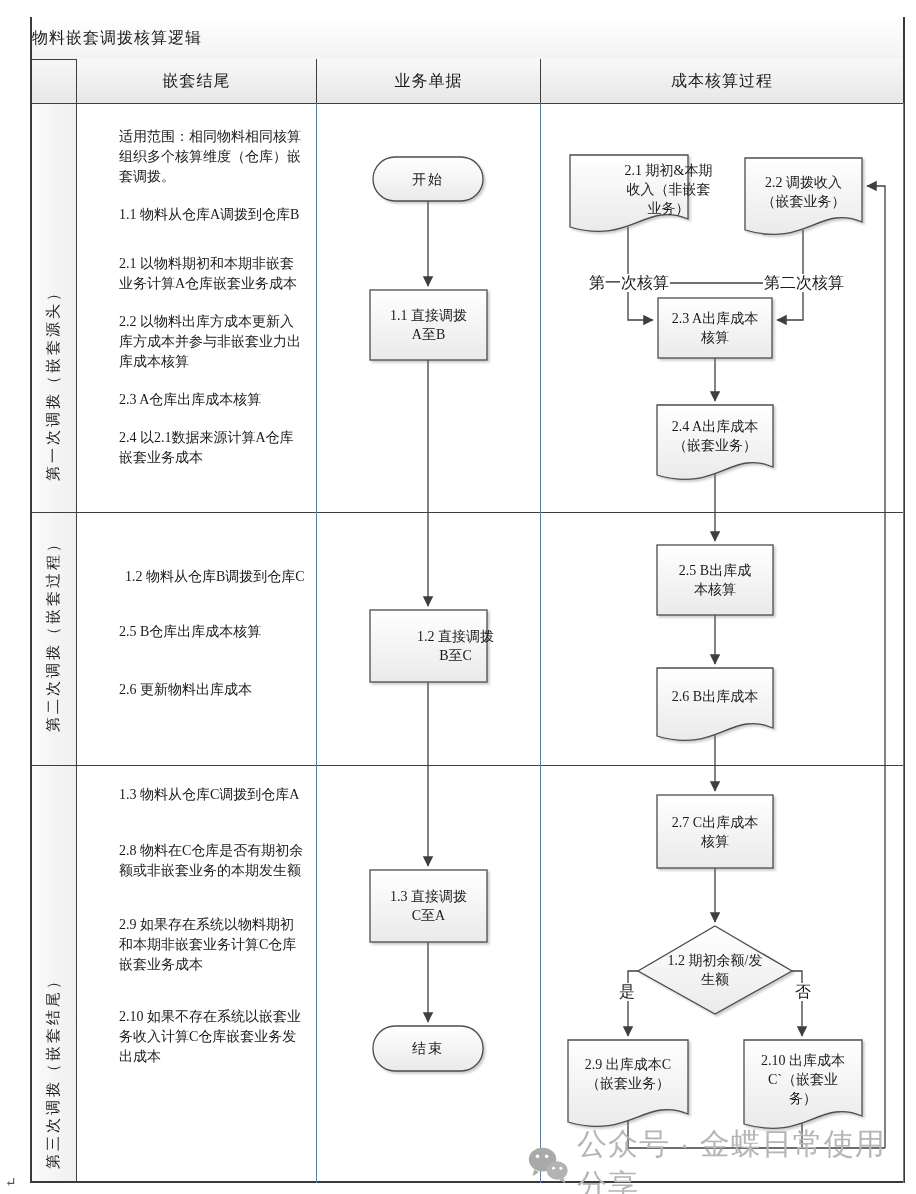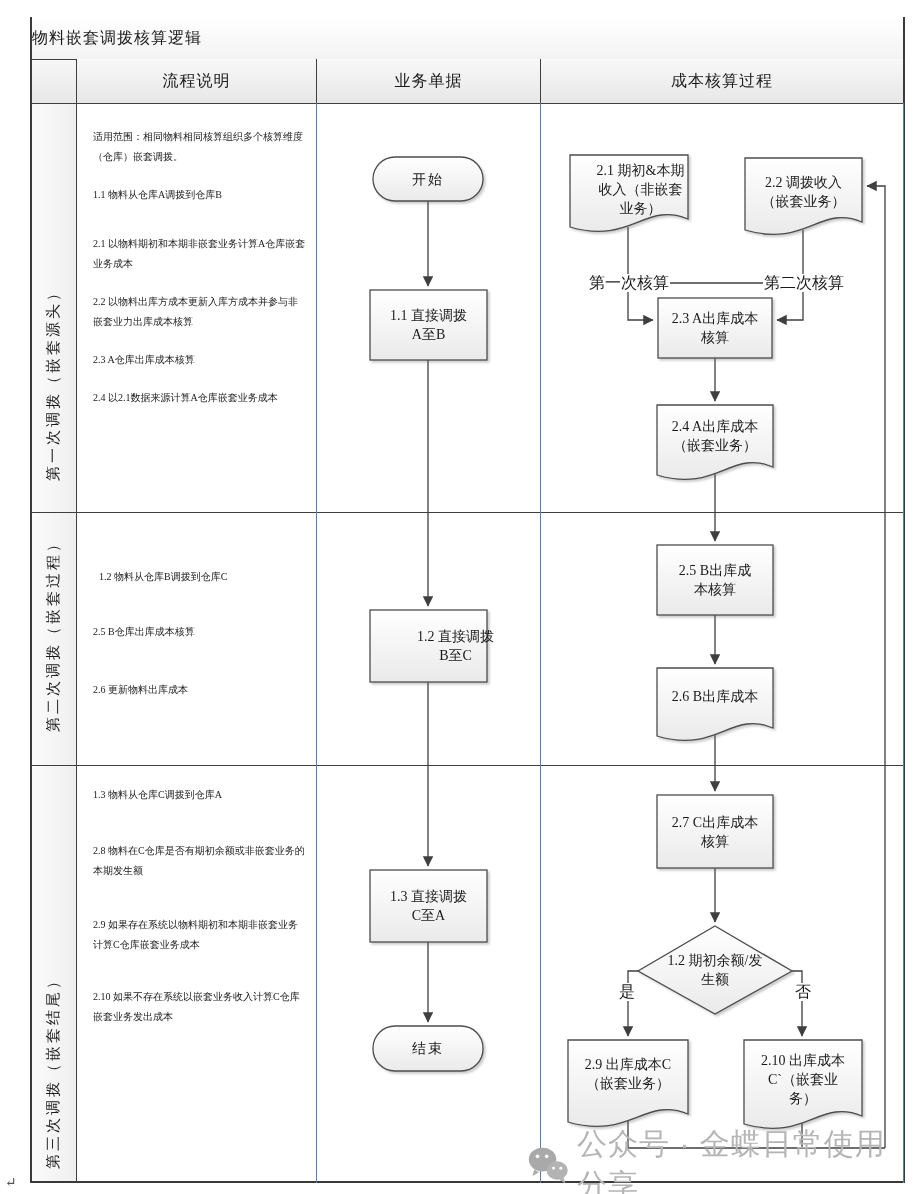--- a/index.html
+++ b/index.html
@@ -9,21 +9,21 @@
   .fill{position:absolute;}
   .hline{position:absolute;height:1px;background:#3f3f3f;}
   .vline{position:absolute;width:1px;background:#3f3f3f;}
   .vline.blue{background:#5b7fa6;}
   .outer{position:absolute;left:30px;top:17px;width:875px;height:1166px;border:2px solid #3a3a3a;box-sizing:border-box;}
   .titlebar{position:absolute;left:32px;top:17px;width:871px;height:42px;display:flex;align-items:center;padding-left:0;box-sizing:border-box;font-size:16px;letter-spacing:1px;background:linear-gradient(#ffffff,#f3f3f3);}
   .hcell{position:absolute;top:59px;height:44px;display:flex;align-items:center;justify-content:center;font-size:16px;letter-spacing:1px;background:linear-gradient(#f8f8f8,#e7e7e7);box-sizing:border-box;}
   .lanecol{position:absolute;left:32px;width:44px;background:linear-gradient(90deg,#fbfbfb,#efefef);}
   .vlabel{position:absolute;display:flex;align-items:center;justify-content:center;transform:rotate(-90deg);font-size:15px;letter-spacing:3px;white-space:nowrap;height:44px;}
   
-  .notes{position:absolute;left:76px;width:240px;box-sizing:border-box;font-size:10px;line-height:20px;}
+  .notes{position:absolute;left:76px;width:240px;box-sizing:border-box;font-size:14px;line-height:20px;padding-left:26px;}
   .notes p{margin:0;padding:0 10px 0 17px;}
   
   .node-text{position:absolute;display:flex;align-items:center;justify-content:center;text-align:center;font-size:14px;line-height:19px;white-space:pre-line;}
   .edge-label{position:absolute;background:#fff;font-size:16px;line-height:18px;text-align:center;}
   .shadow{filter:drop-shadow(2.5px 2.5px 1.2px rgba(110,110,110,0.35));}
   .conn{stroke:#3f3f3f;stroke-width:1.3;fill:none;}
   .shape{stroke:#4d4d4d;stroke-width:1.3;fill:url(#gshape);}
   
   .watermark{position:absolute;left:527px;top:1124px;display:flex;align-items:center;gap:8px;z-index:5;}
   .watermark .wm-text{font-size:30px;color:#b5b5b5;letter-spacing:1px;font-family:"Liberation Sans","DejaVu Sans",sans-serif;}
@@ -91,21 +91,21 @@
   <div class="hline" style="left:30px;top:103px;width:875px;"></div>
   <div class="hline" style="left:30px;top:512px;width:875px;"></div>
   <div class="hline" style="left:30px;top:765px;width:875px;"></div>
   <div class="vline" style="left:76px;top:59px;height:1124px;"></div>
   <div class="vline" style="left:316px;top:59px;height:44px;"></div>
   <div class="vline" style="left:540px;top:59px;height:44px;"></div>
   <div class="vline blue" style="left:316px;top:103px;height:1080px;"></div>
   <div class="vline blue" style="left:540px;top:103px;height:1080px;"></div>
   <div class="vline blue" style="left:903px;top:103px;height:1080px;"></div>
 
-  <div class="hcell" style="left:77px;width:239px;">流程说明</div>
+  <div class="hcell" style="left:77px;width:239px;">嵌套结尾</div>
   <div class="hcell" style="left:317px;width:223px;">业务单据</div>
   <div class="hcell" style="left:541px;width:362px;">成本核算过程</div>
 
   <div class="vlabel" style="width:270px;left:-82px;top:360px;">第一次调拨（嵌套源头）</div>
   <div class="vlabel" style="width:200px;left:-47px;top:611px;">第二次调拨（嵌套过程）</div>
   <div class="vlabel" style="width:240px;left:-67px;top:1048px;">第三次调拨（嵌套结尾）</div>
 
   <div class="notes" style="top:103px;height:409px;padding-top:24px;">
     <p style="margin-bottom:18px;">适用范围：相同物料相同核算组织多个核算维度（仓库）嵌套调拨。</p>
     <p style="margin-bottom:29px;">1.1 物料从仓库A调拨到仓库B</p>
@@ -130,21 +130,21 @@
 
   <div class="node-text" style="left:373px;top:157px;width:110px;height:44px;letter-spacing:2px;">开始</div>
   <div class="node-text" style="left:370px;top:290px;width:117px;height:70px;">1.1 直接调拨
 A至B</div>
   <div class="node-text" style="left:370px;top:610px;width:117px;height:72px;margin-left:27px;">1.2 直接调拨
 B至C</div>
   <div class="node-text" style="left:370px;top:870px;width:117px;height:72px;">1.3 直接调拨
 C至A</div>
   <div class="node-text" style="left:373px;top:1026px;width:110px;height:45px;letter-spacing:2px;">结束</div>
 
-  <div class="node-text" style="left:571px;top:158px;width:139px;height:62px;">2.1 期初&amp;本期
+  <div class="node-text" style="left:571px;top:158px;width:139px;height:62px;padding-left:28px;">2.1 期初&amp;本期
 收入（非嵌套
 业务）</div>
   <div class="node-text" style="left:746px;top:163px;width:115px;height:58px;">2.2 调拨收入
 （嵌套业务）</div>
   <div class="edge-label" style="left:588px;top:274px;width:82px;">第一次核算</div>
   <div class="edge-label" style="left:763px;top:274px;width:82px;">第二次核算</div>
   <div class="node-text" style="left:658px;top:298px;width:114px;height:60px;">2.3 A出库成本
 核算</div>
   <div class="node-text" style="left:657px;top:408px;width:116px;height:56px;">2.4 A出库成本
 （嵌套业务）</div>

